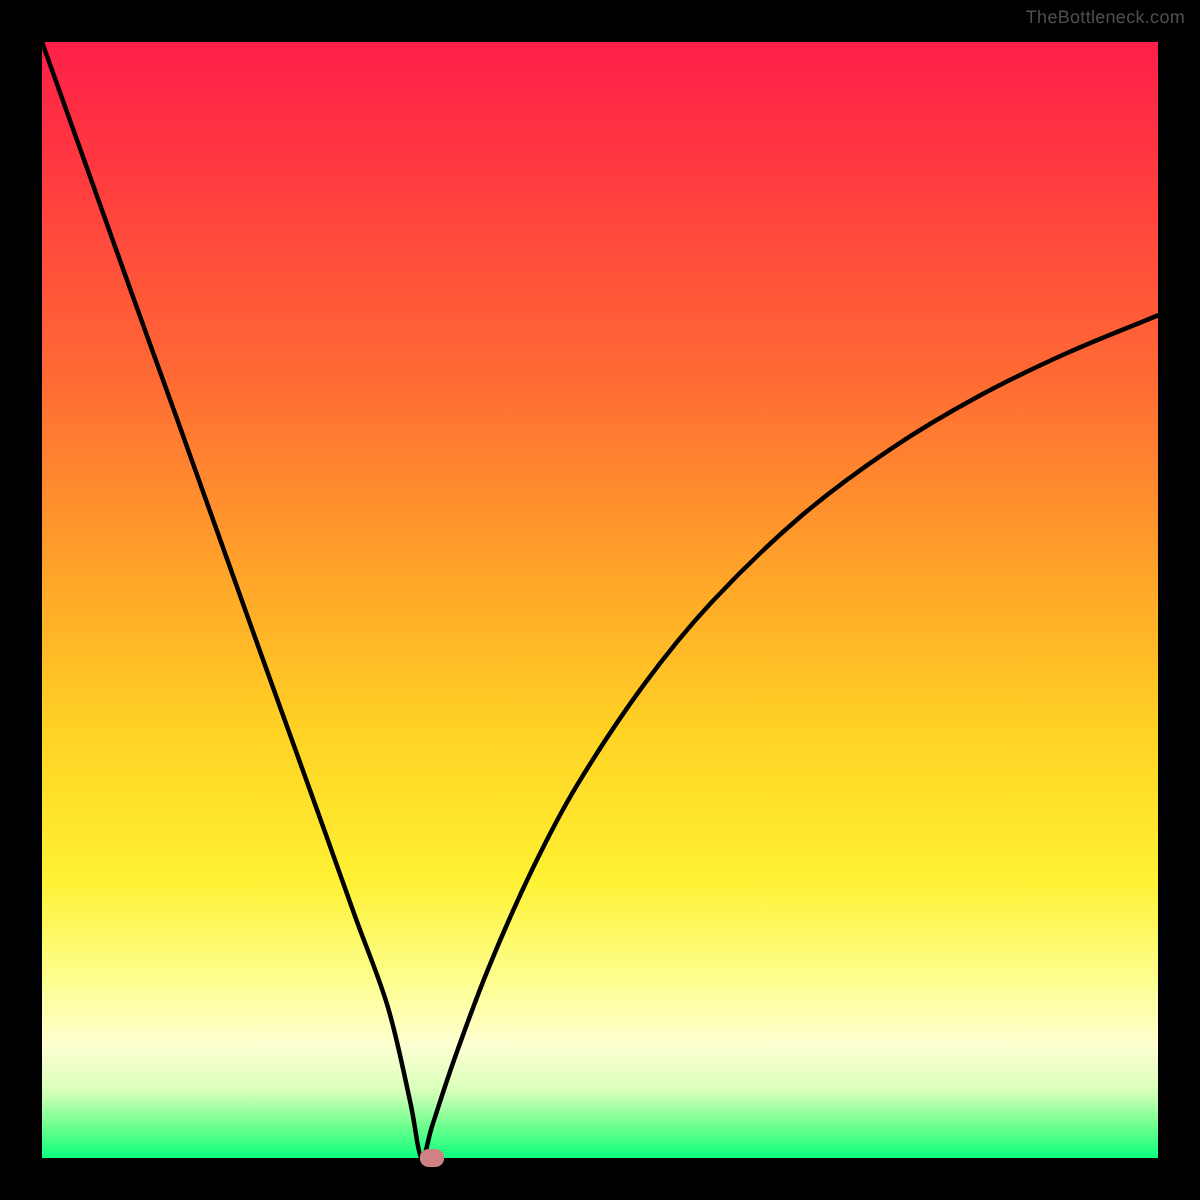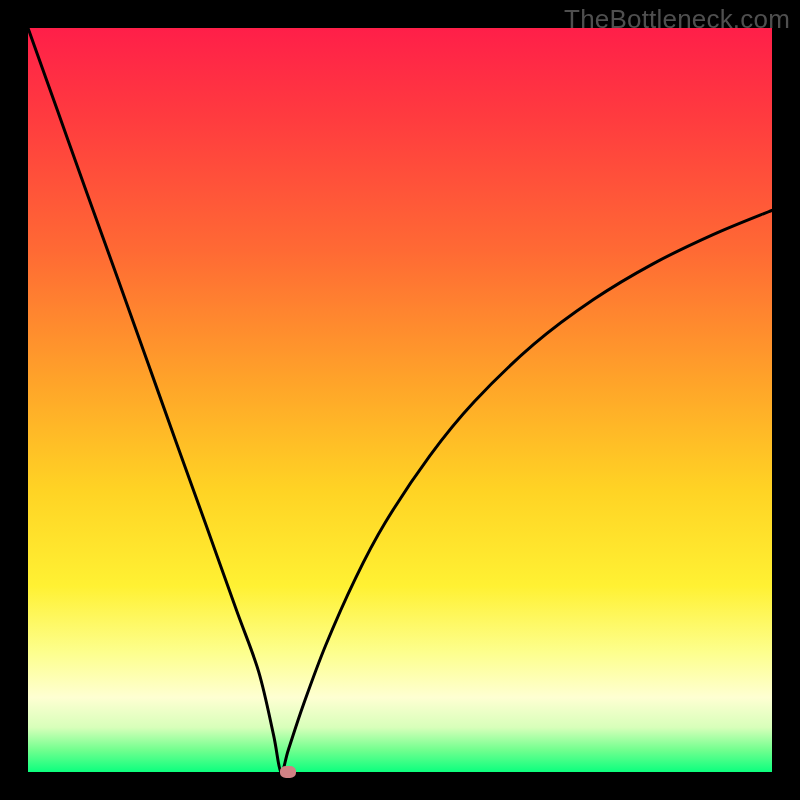--- a/index.html
+++ b/index.html
@@ -37,21 +37,21 @@
       #d8ffba 94%,
       #73ff8f 97%,
       #0cff7e 100%
     );
   }
   .watermark {
     position: absolute;
     top: 4px;
     right: 10px;
     color: #4f4f4f;
-    font-size: 26px;
+    font-size: 12px;
     font-weight: 400;
     letter-spacing: 0.2px;
     user-select: none;
   }
   svg.curve {
     position: absolute;
     left: 0;
     top: 0;
     width: 744px;
     height: 744px;

